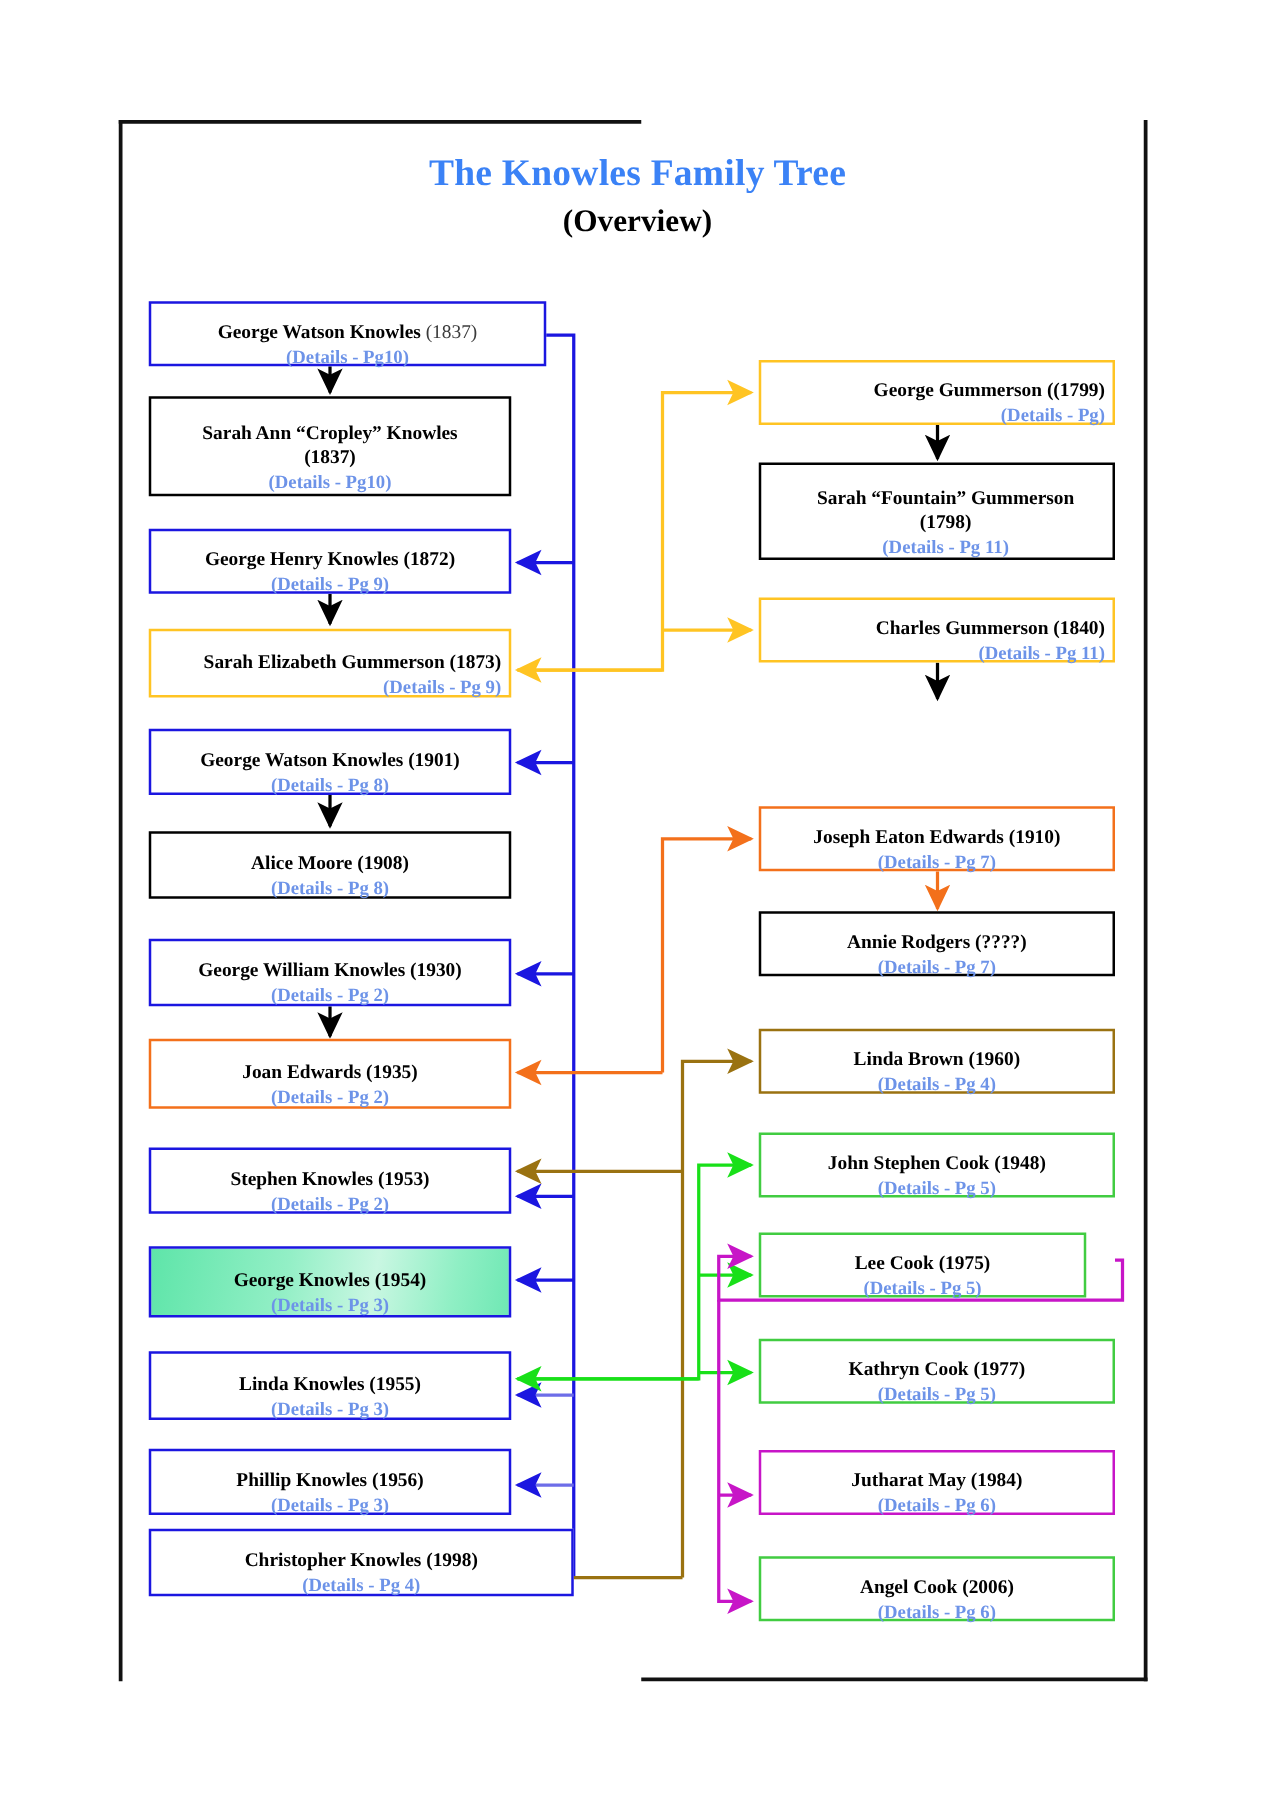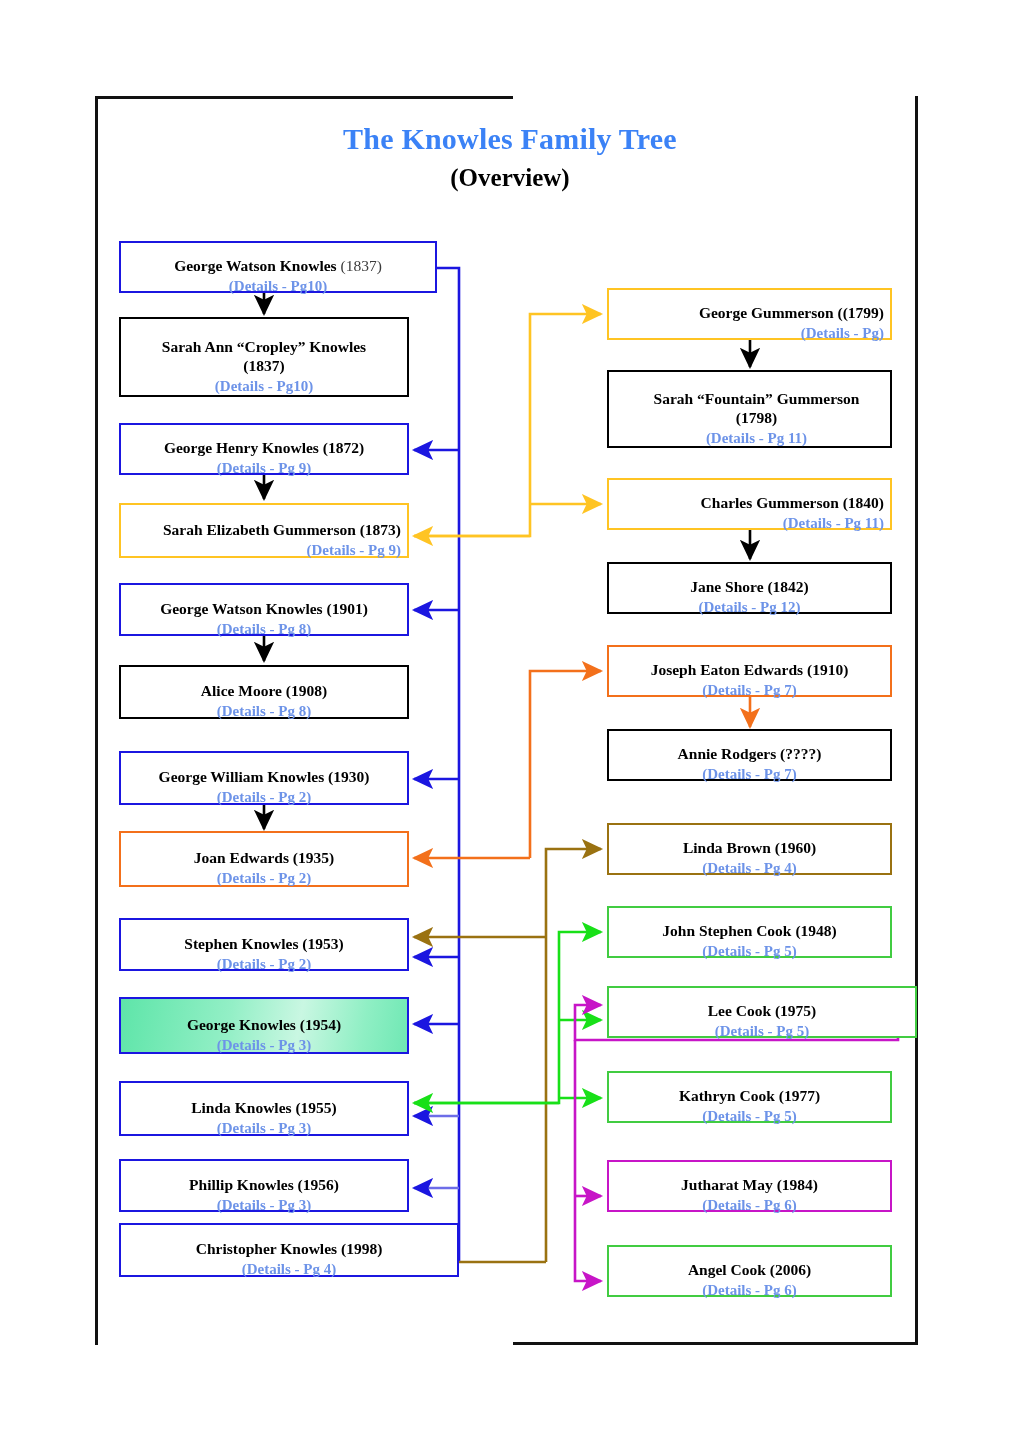--- a/index.html
+++ b/index.html
@@ -242,26 +242,20 @@
     <div class="pg">(Details - Pg 11)</div>
   </div>
 
   <div class="node b-yellow" style="left:607px;top:478px;width:285px;height:52px;">
     <div class="nm">
       <span>Charles Gummerson</span> <span>(1840)</span>
     </div>
     <div class="pg">(Details - Pg 11)</div>
   </div>
 
-  <div class="node b-black" style="left:607px;top:562px;width:285px;height:52px;">
-    <div class="nm">
-      <span>Jane Shore</span> <span>(1842)</span>
-    </div>
-    <div class="pg">(Details - Pg 12)</div>
-  </div>
 
   <div class="node b-orange" style="left:607px;top:645px;width:285px;height:52px;">
     <div class="nm">
       <span>Joseph Eaton Edwards</span> <span>(1910)</span>
     </div>
     <div class="pg">(Details - Pg 7)</div>
   </div>
 
   <div class="node b-black" style="left:607px;top:729px;width:285px;height:52px;">
     <div class="nm">
@@ -277,21 +271,21 @@
     <div class="pg">(Details - Pg 4)</div>
   </div>
 
   <div class="node b-green" style="left:607px;top:906px;width:285px;height:52px;">
     <div class="nm">
       <span>John Stephen Cook</span> <span>(1948)</span>
     </div>
     <div class="pg">(Details - Pg 5)</div>
   </div>
 
-  <div class="node b-green" style="left:607px;top:986px;width:310px;height:52px;">
+  <div class="node b-green" style="left:607px;top:986px;width:262px;height:52px;">
     <div class="nm">
       <span>Lee Cook</span> <span>(1975)</span>
     </div>
     <div class="pg">(Details - Pg 5)</div>
   </div>
 
   <div class="node b-green" style="left:607px;top:1071px;width:285px;height:52px;">
     <div class="nm">
       <span>Kathryn Cook</span> <span>(1977)</span>
     </div>

